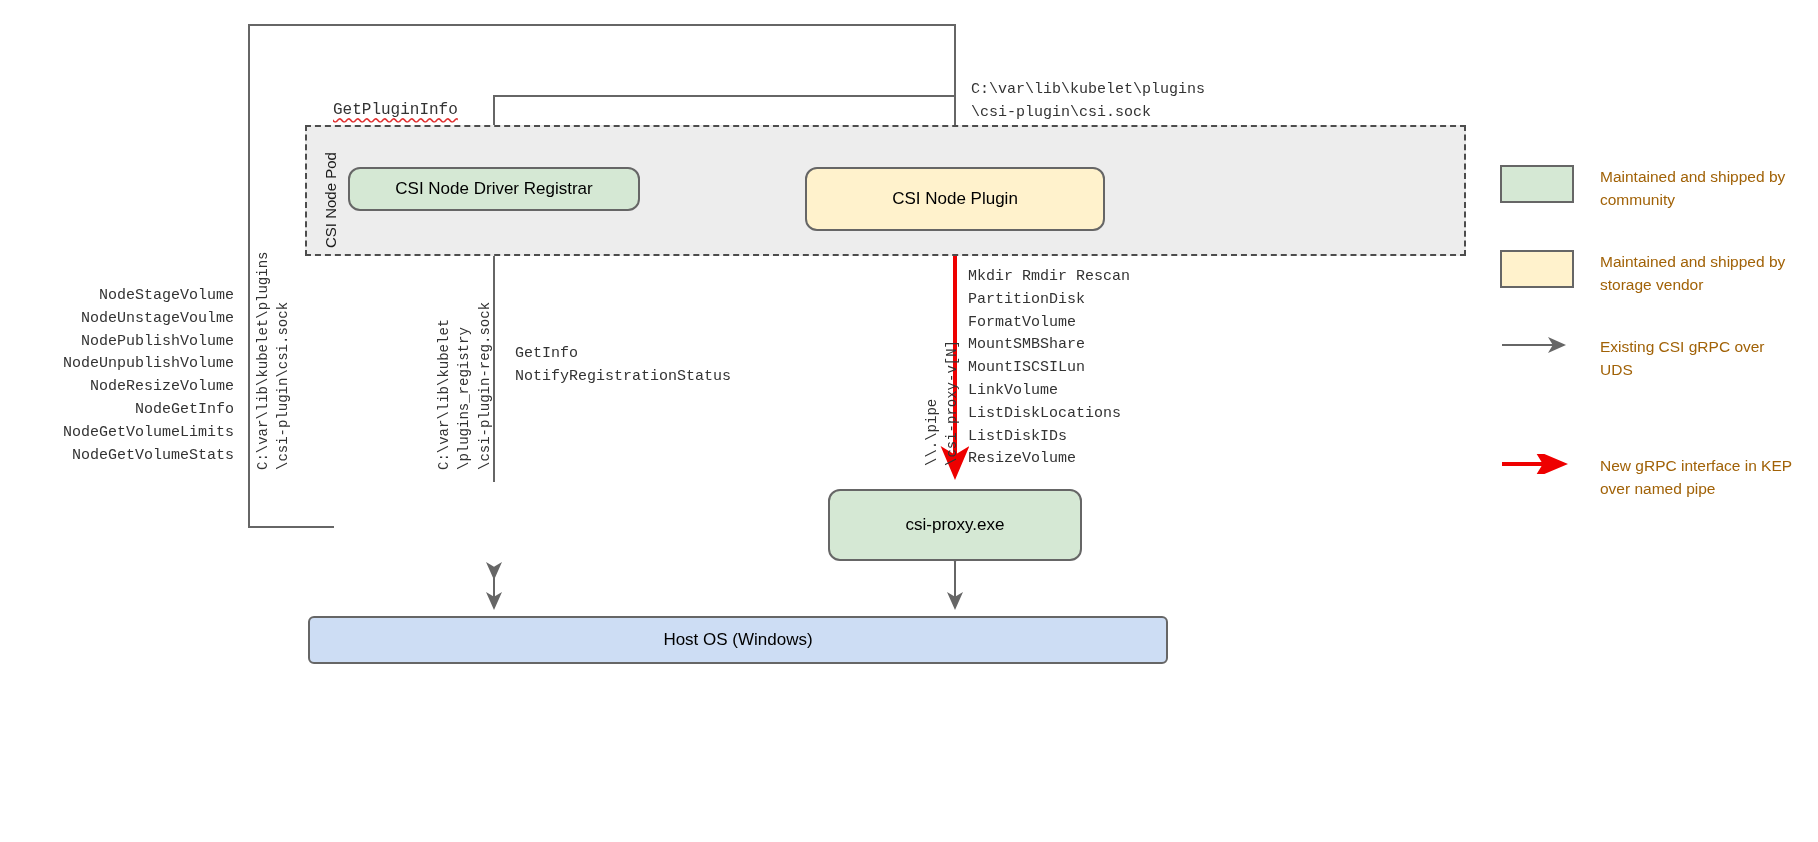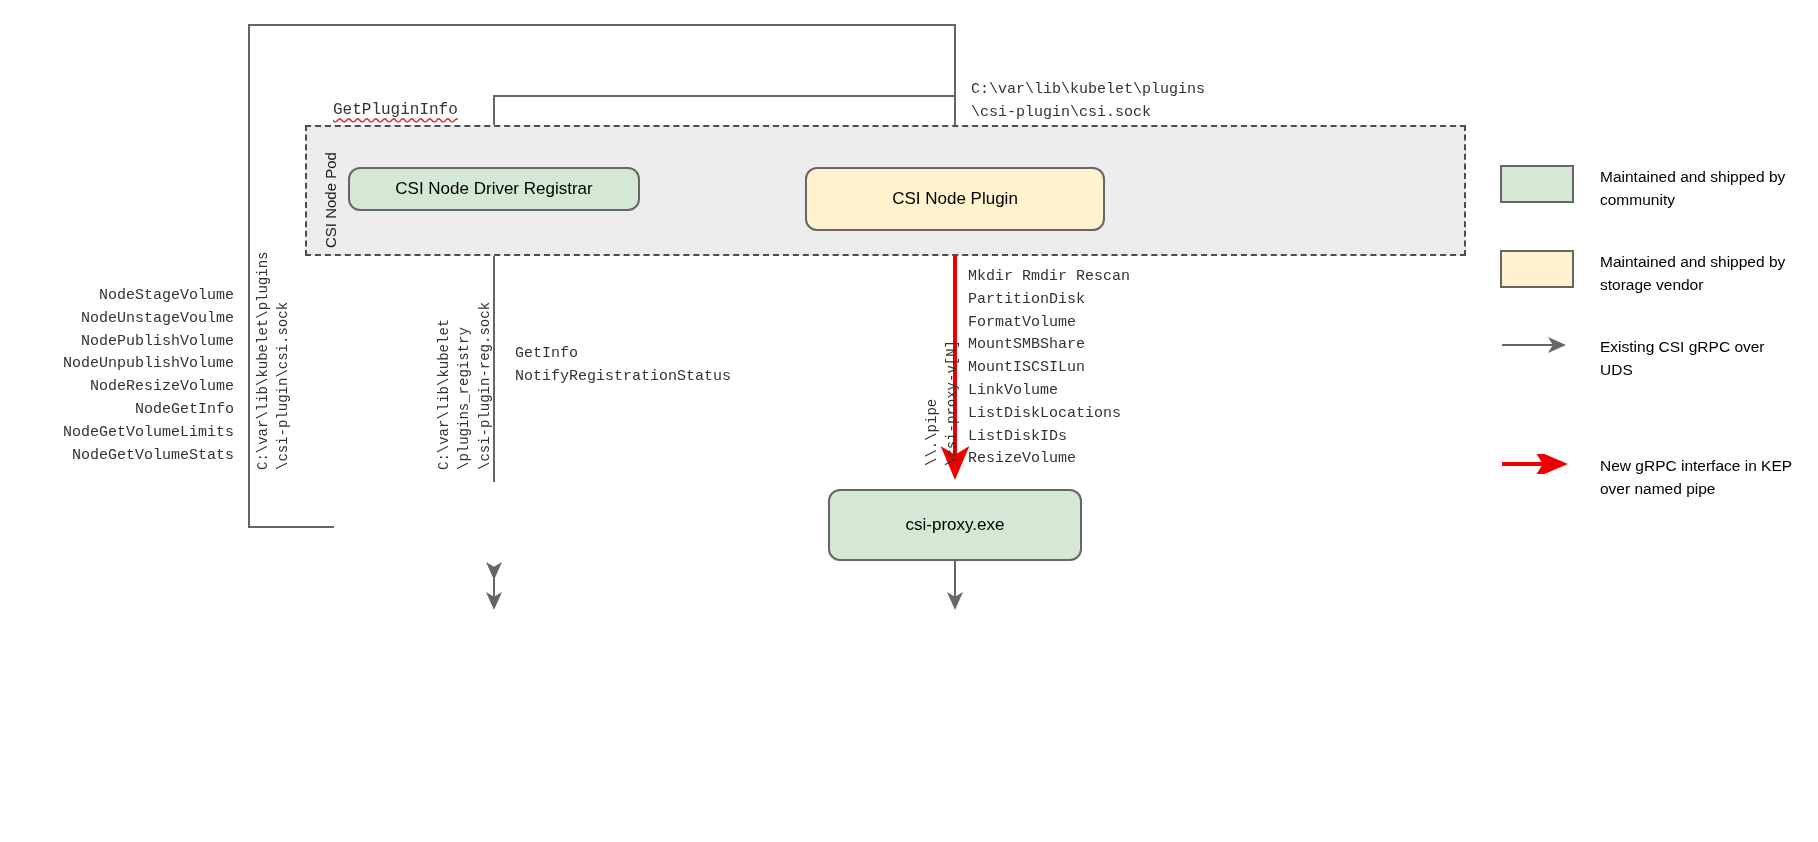--- a/index.html
+++ b/index.html
@@ -139,21 +139,21 @@
     position: relative;
     margin-right: 22px;
   }
   .swatch {
     width: 74px; height: 38px;
     box-sizing: border-box;
     border: 2px solid #666666;
   }
   .legend-text {
     font-size: 15.5px;
-    color: #000000;
+    color: #a16207;
     line-height: 1.48;
     padding-top: 1px;
   }
   .legend-arrow-svg { display: block; }
 </style>
 </head>
 <body>
 
 <div id="stage">
 
@@ -204,20 +204,23 @@
 
   <div class="node-box yellow" id="box-plugin">
     <span>CSI Node Plugin</span>
   </div>
 
 
   <div class="node-box green" id="box-csiproxy">
     <span>csi-proxy.exe</span>
   </div>
 
+  <div class="node-box blue" id="box-hostos">
+    <span>Host OS (Windows)</span>
+  </div>
 
   <div class="label mono" id="lbl-getplugininfo">GetPluginInfo</div>
 
   <div class="label mono" id="lbl-csi-sock-top">C:\var\lib\kubelet\plugins
 \csi-plugin\csi.sock</div>
 
   <div class="label mono" id="lbl-node-rpcs">NodeStageVolume
 NodeUnstageVoulme
 NodePublishVolume
 NodeUnpublishVolume

